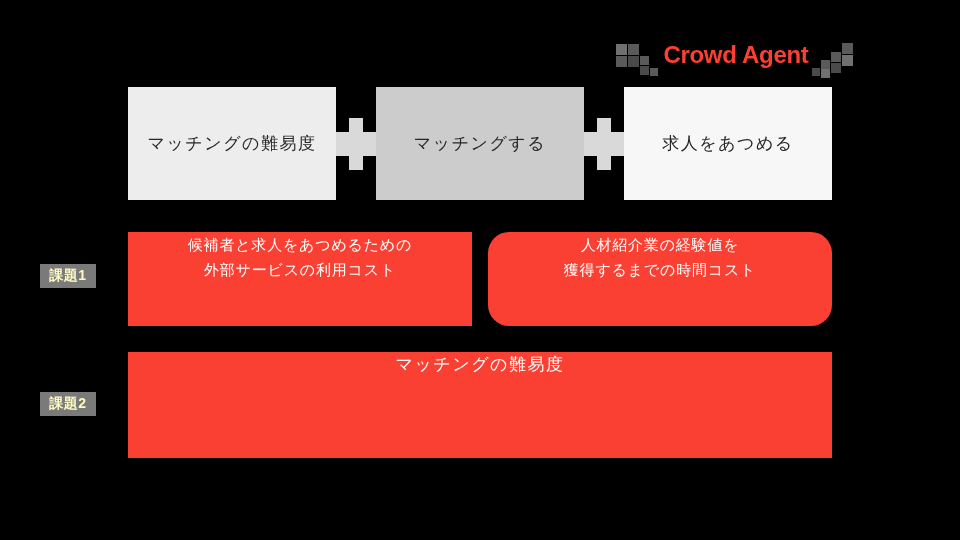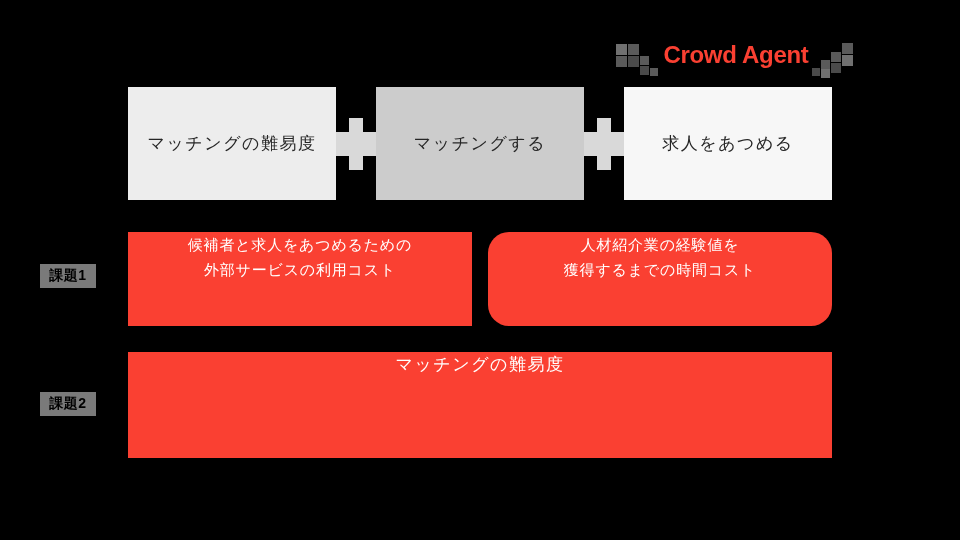--- a/index.html
+++ b/index.html
@@ -39,21 +39,21 @@
   #arrow-0 { left: 336px; }
   #arrow-1 { left: 584px; }
   .arrow .bar  { position: absolute; left: 0; top: 14px; width: 40px; height: 24px; background: #D9D9D9; }
   .arrow .head { position: absolute; left: 13px; top: 0;  width: 14px; height: 52px; background: #D9D9D9; }
 
   
   .ilabel {
     position: absolute; left: 40px; width: 56px; height: 24px;
     background: #7A7A7A;
     display: flex; align-items: center; justify-content: center;
-    color: #000000; font-size: 14px; font-weight: bold;
+    color: #fef9c3; font-size: 14px; font-weight: bold;
     letter-spacing: 0.5px; white-space: nowrap;
   }
   #ilabel-0 { top: 264px; }
   #ilabel-1 { top: 392px; justify-content: center; }
 
   
   .rbox {
     position: absolute; background: #FA4032;
     display: flex; flex-direction: column;
     align-items: center; justify-content: flex-start;

